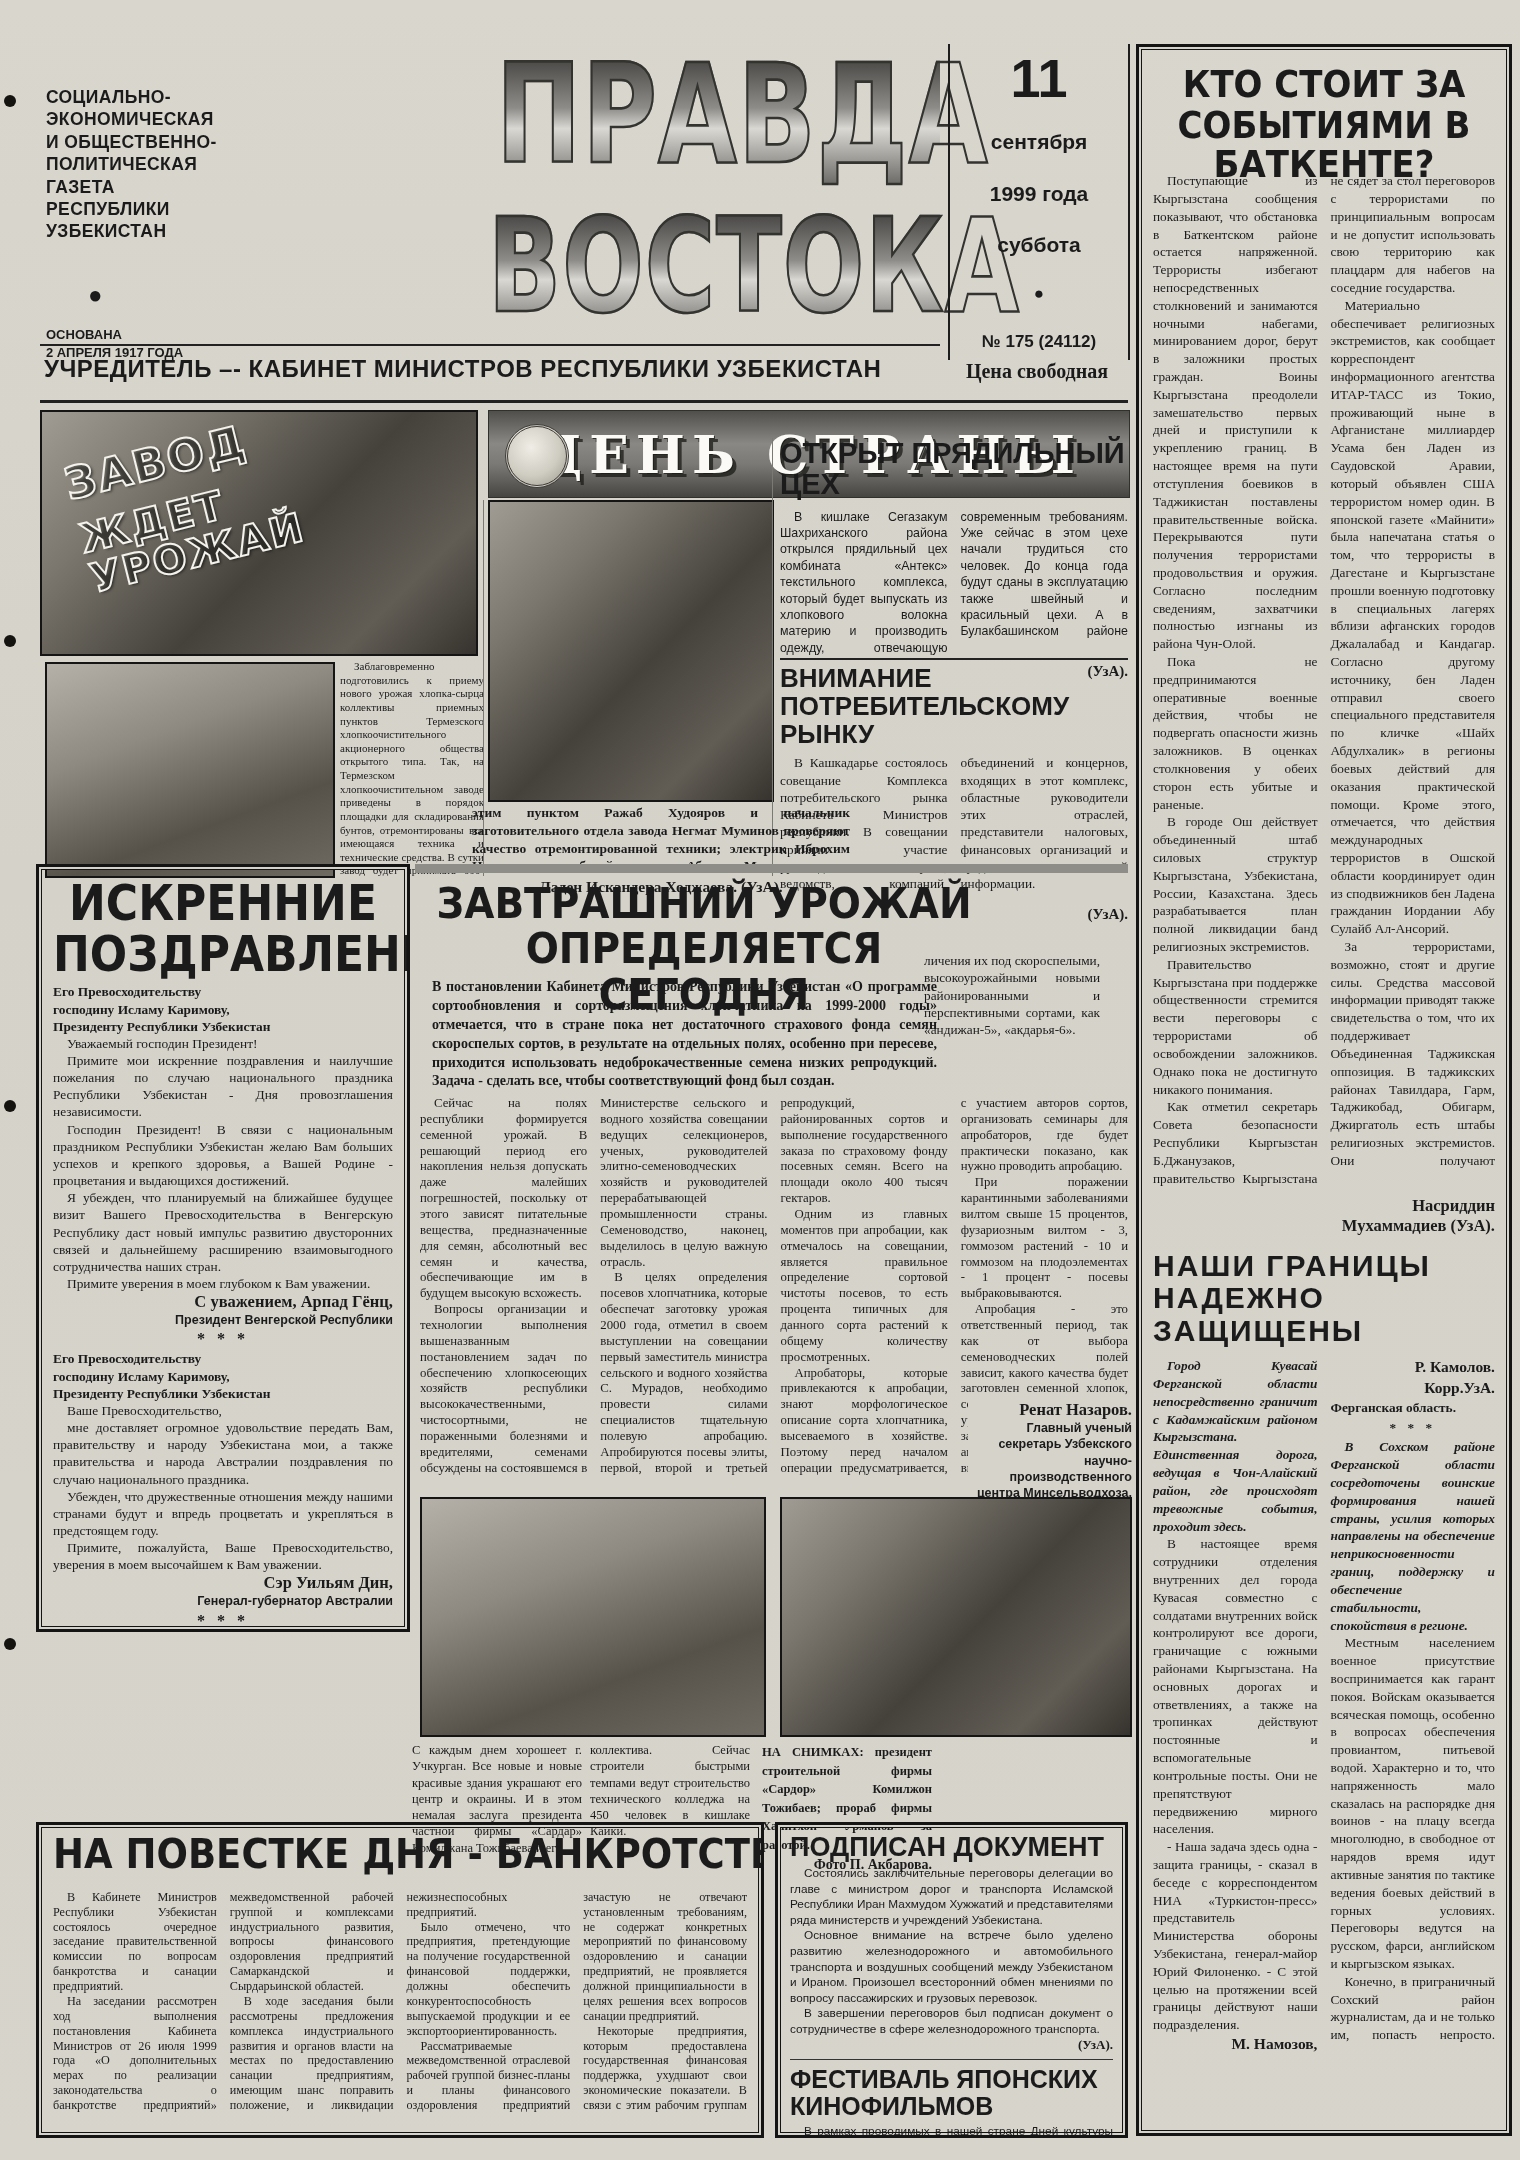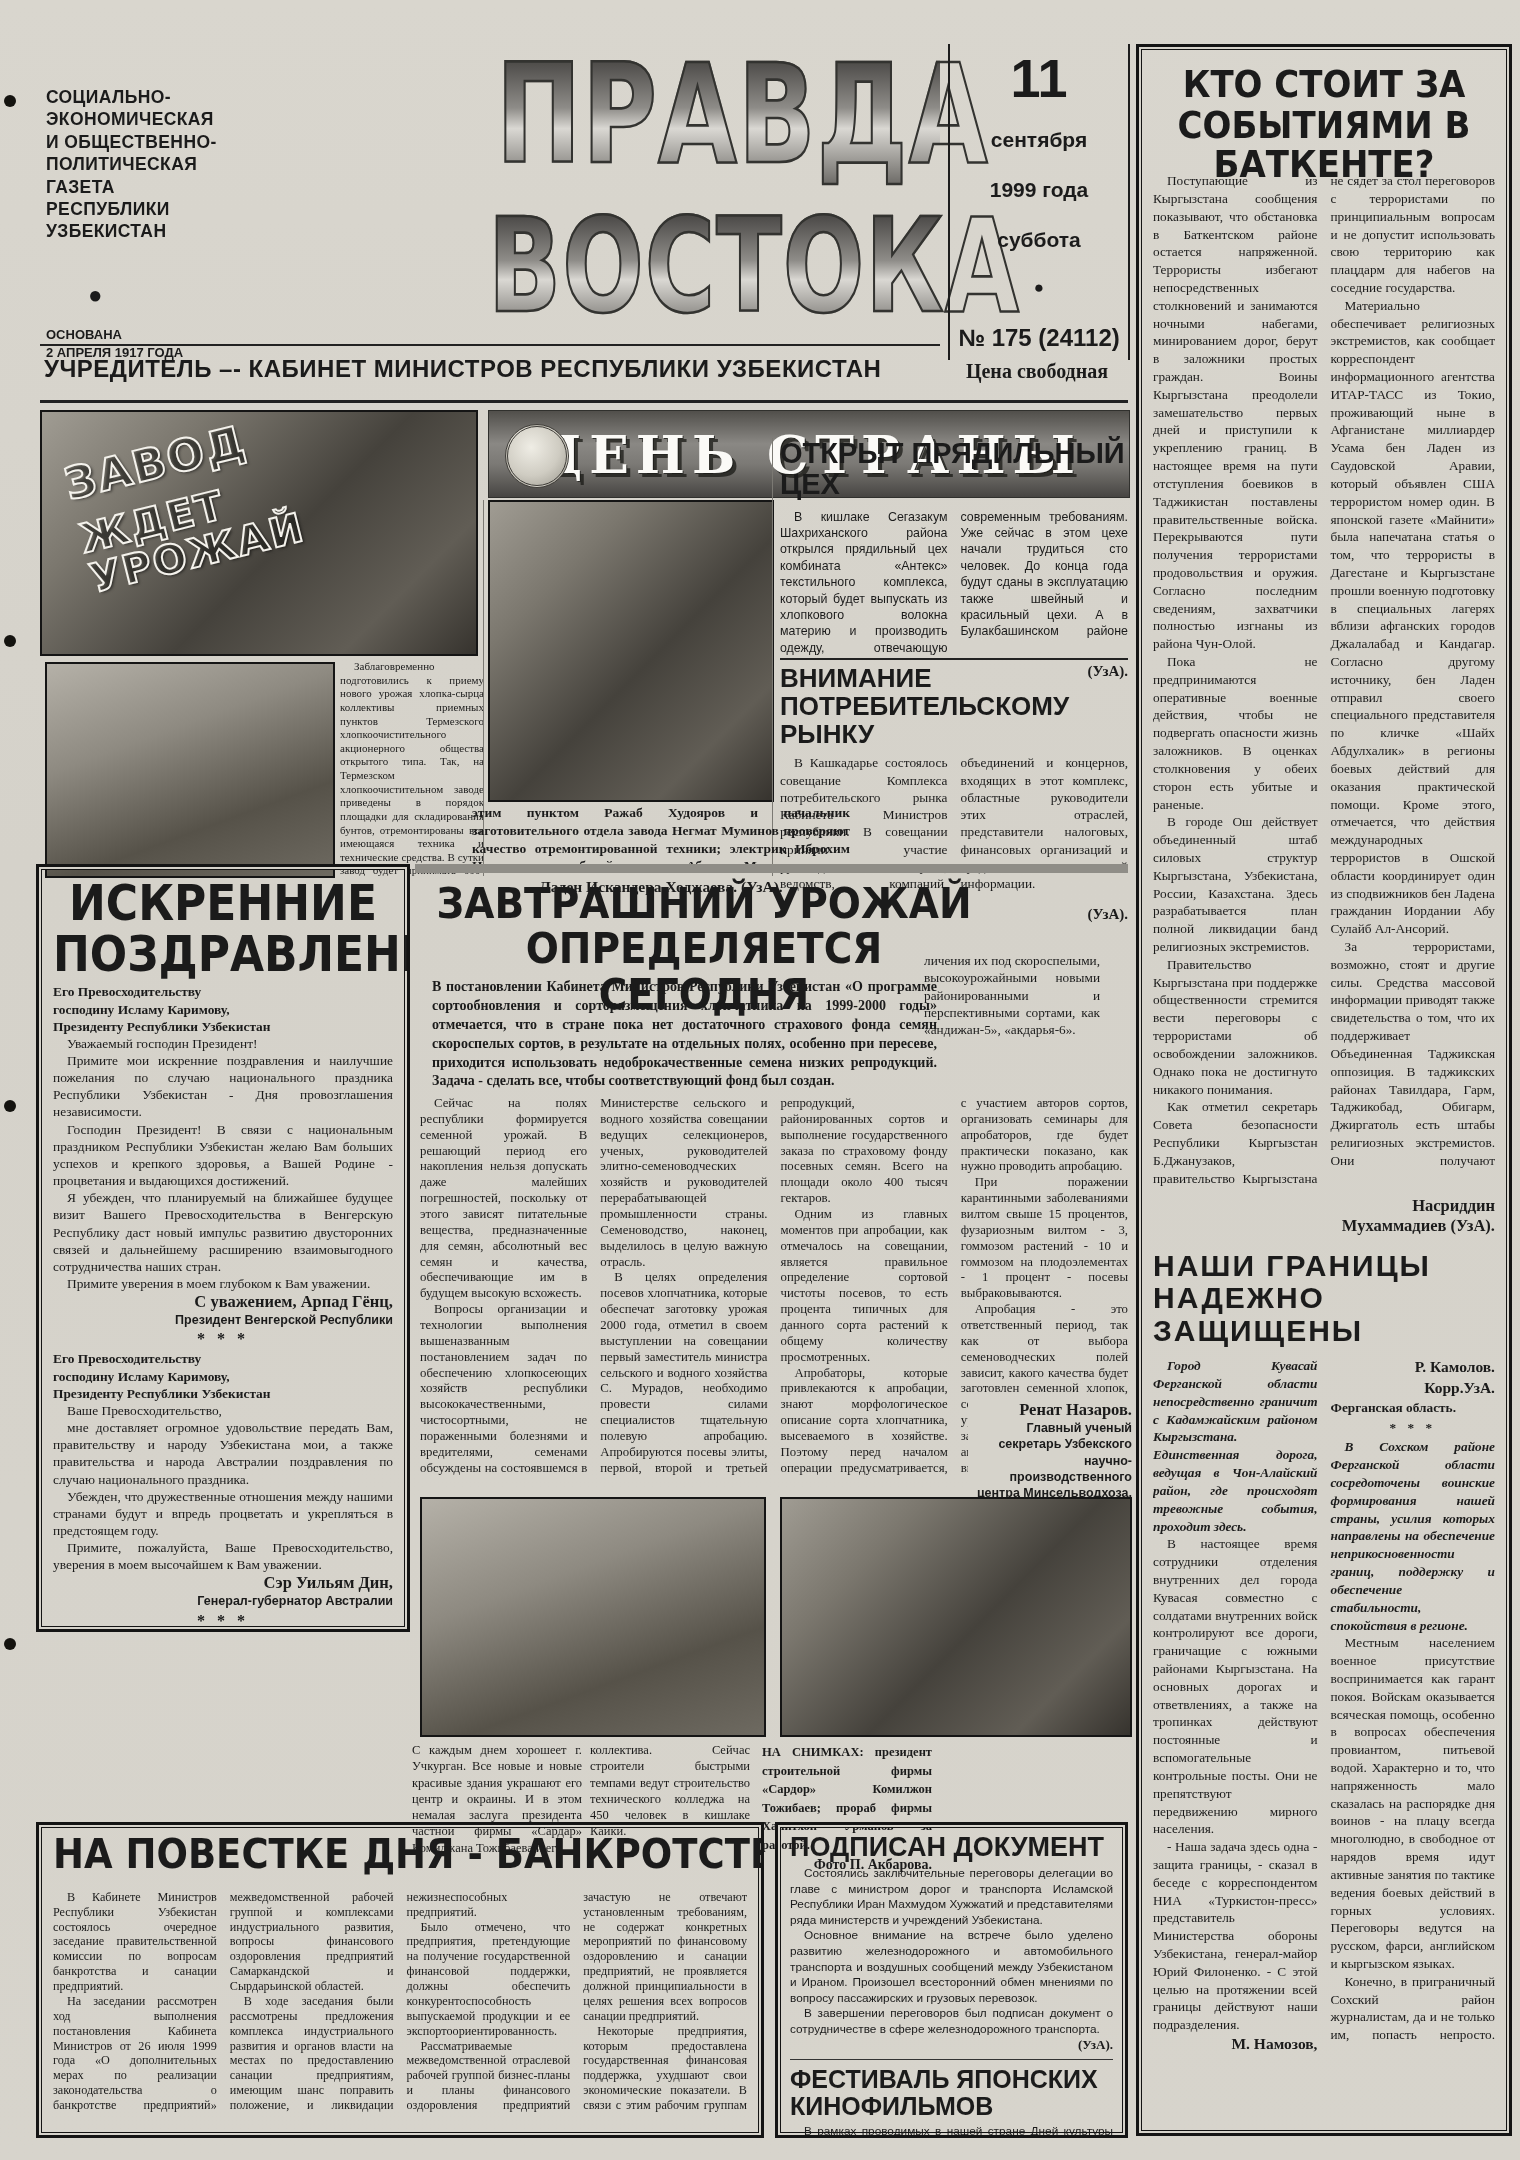--- a/index.html
+++ b/index.html
@@ -18,21 +18,21 @@
     line-height:1;transform:scaleY(1.35);transform-origin:top center;
     background:linear-gradient(180deg,#413f3d 5%,#8e8c88 45%,#dad8d3 60%,#6e6c68 100%);
     -webkit-background-clip:text;background-clip:text;color:transparent;
     -webkit-text-stroke:2px #333330;letter-spacing:1px;}
   .dateblock{border-left:2px solid #1d1d1d;border-right:2px solid #1d1d1d;
     display:flex;flex-direction:column;align-items:center;justify-content:space-between;
     padding:10px 0 8px;font-family:"Liberation Sans",sans-serif;text-align:center;}
   .day{font-size:54px;font-weight:900;line-height:.9;}
   .dmid{font-size:21px;font-weight:700;}
   .ddot{font-size:17px;}
-  .issue{font-size:24px;font-weight:800;}
+  .issue{font-size:17px;font-weight:800;}
   .founder{font:800 24px/1.1 "Liberation Sans",sans-serif;letter-spacing:.5px;}
   .price{font:700 20px/1.1 "Liberation Serif",serif;text-align:center;}
   .rule{background:#222;}
   
   .banner{background:linear-gradient(180deg,#514f4b 0%,#8a8884 38%,#7b7975 62%,#474542 100%);
     border:1px solid #30302d;display:flex;align-items:center;justify-content:center;}
   .banner-title{font-family:"DejaVu Serif",serif;font-weight:700;font-size:52px;color:#fbfaf7;
     letter-spacing:7px;text-shadow:4px 4px 0 rgba(25,25,22,.75),1px 1px 0 #2e2e2b;}
   .emblem{position:absolute;left:16px;top:13px;width:58px;height:58px;border-radius:50%;
     background:radial-gradient(circle at 40% 35%,#efede5 0%,#cfccc2 55%,#9b988e 100%);

